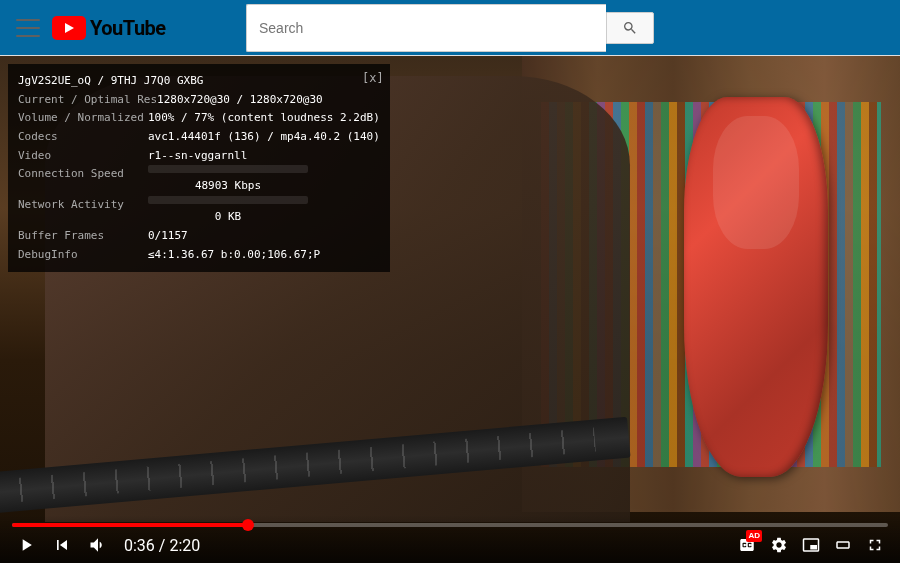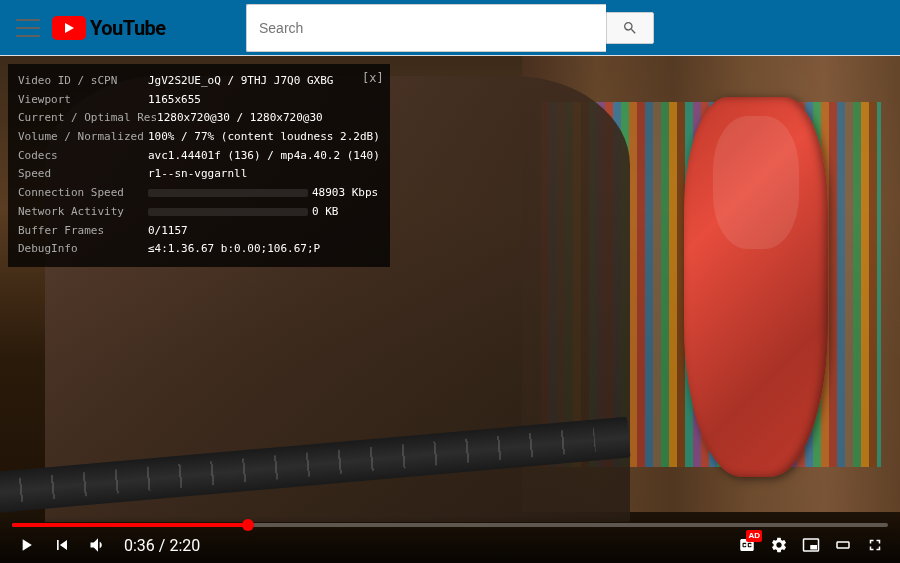--- a/index.html
+++ b/index.html
@@ -240,20 +240,21 @@
       color: #aaa;
       cursor: pointer;
       font-size: 12px;
     }
 
     
     .bar-row {
       display: flex;
       align-items: center;
       gap: 4px;
+      flex-direction: column;
     }
     .bar-container {
       width: 160px;
       height: 8px;
       background: rgba(255,255,255,0.1);
       border-radius: 2px;
       overflow: hidden;
       display: inline-block;
     }
     .bar-fill-blue {
@@ -389,41 +390,36 @@
     <div class="person"></div>
     <div class="guitar-neck"></div>
     <div class="red-guitar"></div>
   </div>
 
   <div id="debug-overlay">
     <span id="debug-close">[x]</span>
     <div id="debug-rows-container">
 
     <div class="debug-row">
-          <span class="debug-label">Video ID / sCPN</span>
           <span class="debug-value">JgV2S2UE_oQ / 9THJ J7Q0 GXBG</span>
-        </div>
-        <div class="debug-row">
-          <span class="debug-label">Viewport</span>
-          <span class="debug-value">1165x655</span>
         </div>
         <div class="debug-row">
           <span class="debug-label">Current / Optimal Res</span>
           <span class="debug-value">1280x720@30 / 1280x720@30</span>
         </div>
         <div class="debug-row">
           <span class="debug-label">Volume / Normalized</span>
           <span class="debug-value">100% / 77% (content loudness 2.2dB)</span>
         </div>
         <div class="debug-row">
           <span class="debug-label">Codecs</span>
           <span class="debug-value">avc1.44401f (136) / mp4a.40.2 (140)</span>
         </div>
         <div class="debug-row">
-          <span class="debug-label">Speed</span>
+          <span class="debug-label">Video</span>
           <span class="debug-value">r1--sn-vggarnll</span>
         </div>
         <div class="debug-row">
           <span class="debug-label">Connection Speed</span>
           <span class="bar-row">
             <span class="bar-container"><span class="bar-fill-blue" style="width: 75%;"></span></span>
             <span class="debug-value"> 48903 Kbps</span>
           </span>
         </div>
         <div class="debug-row">

